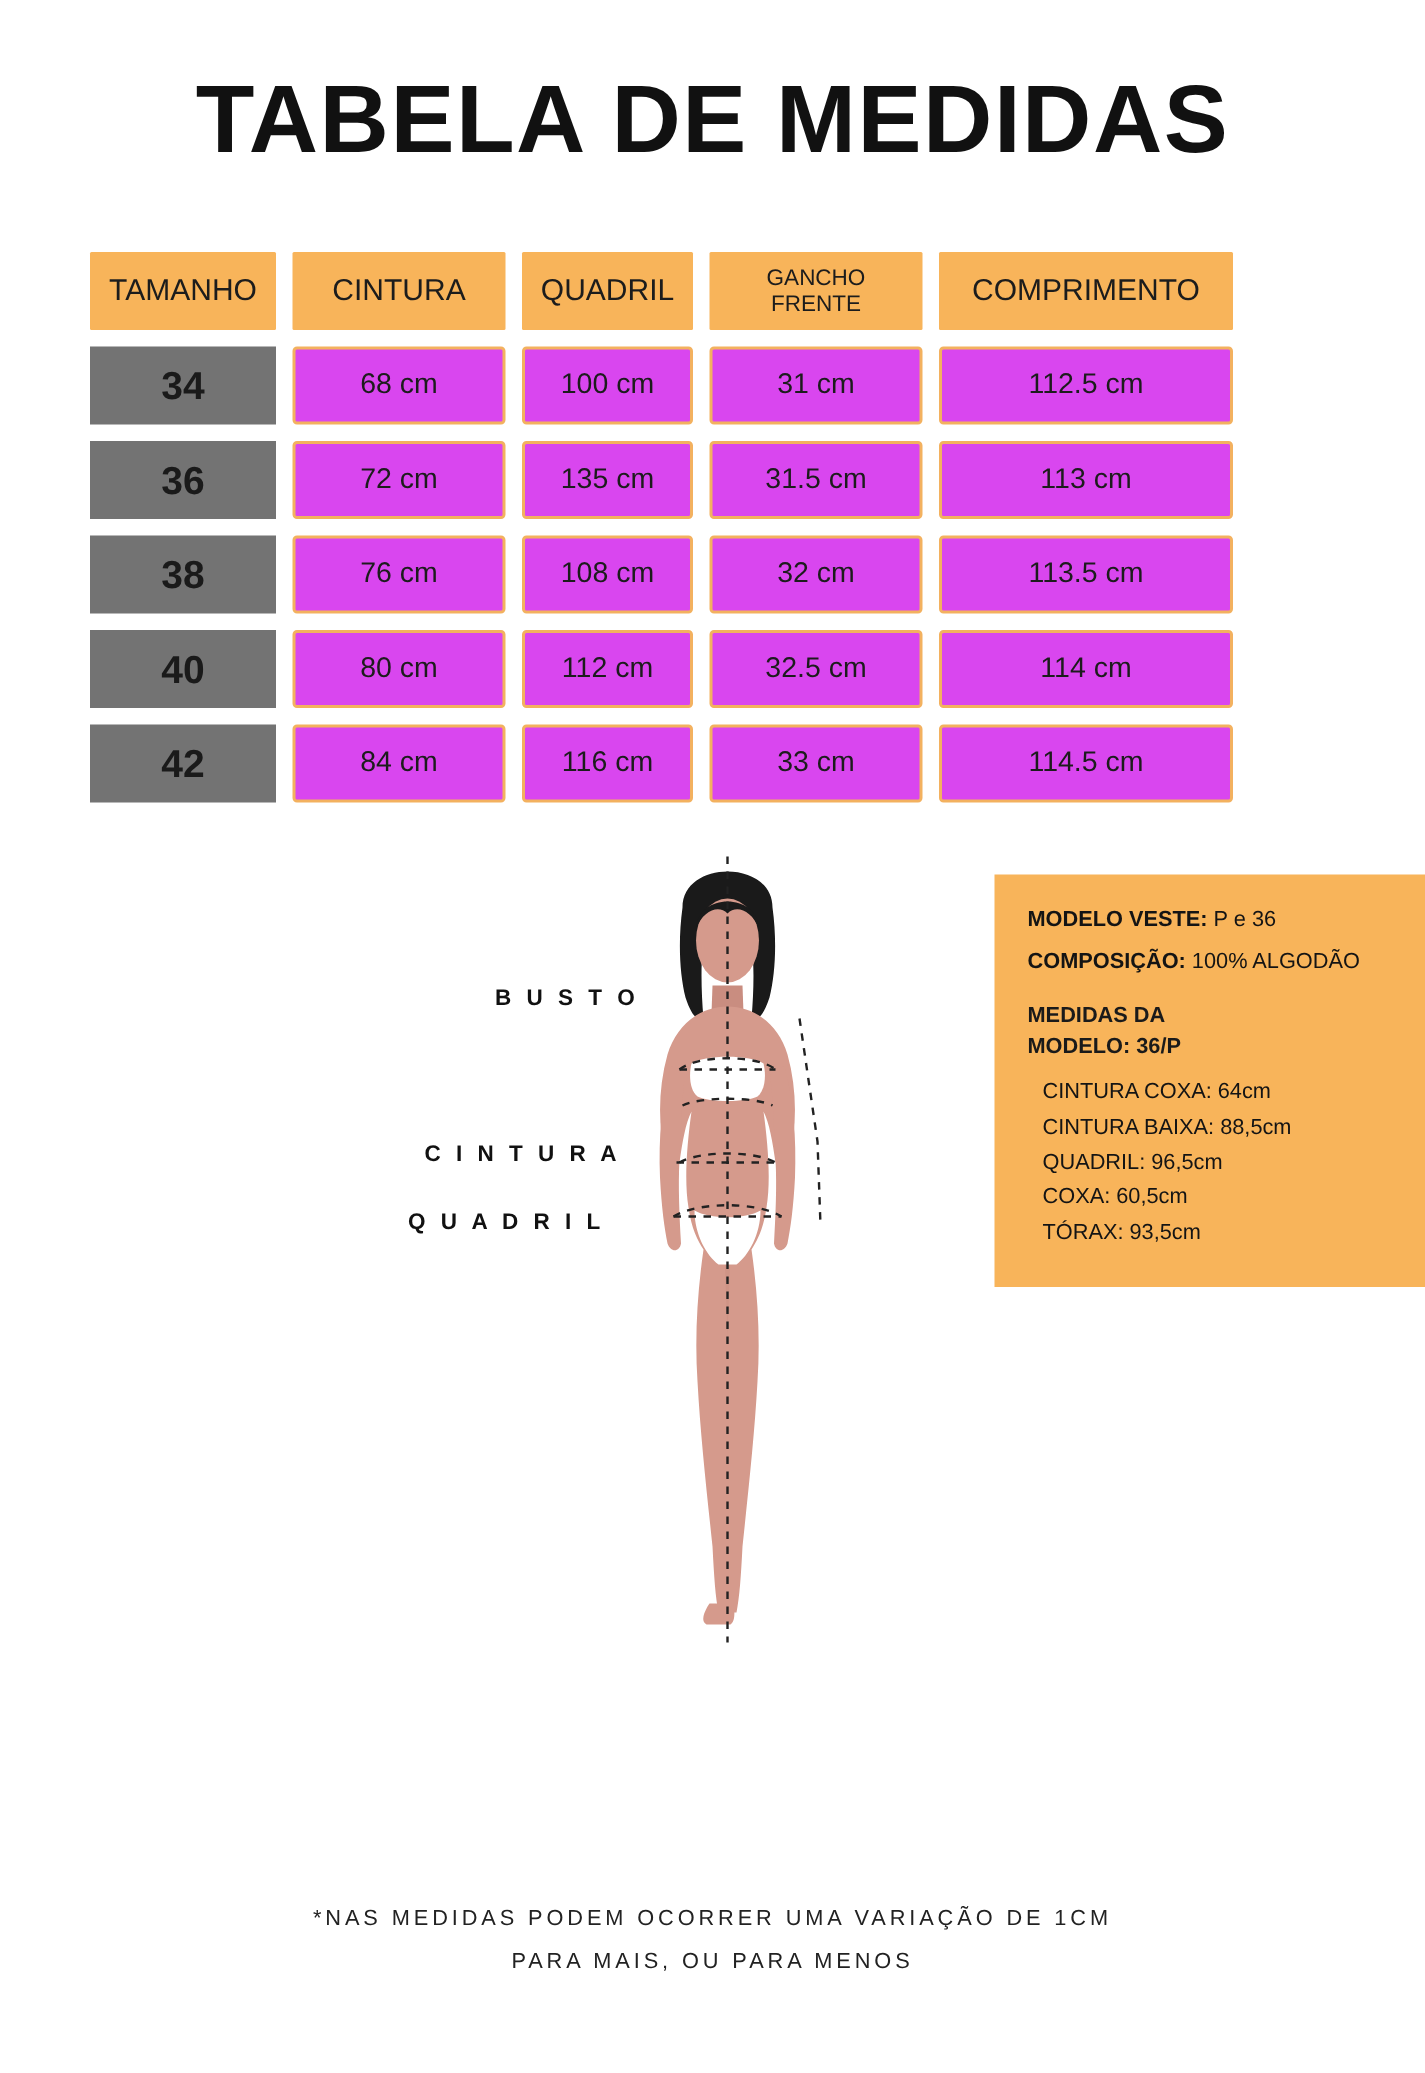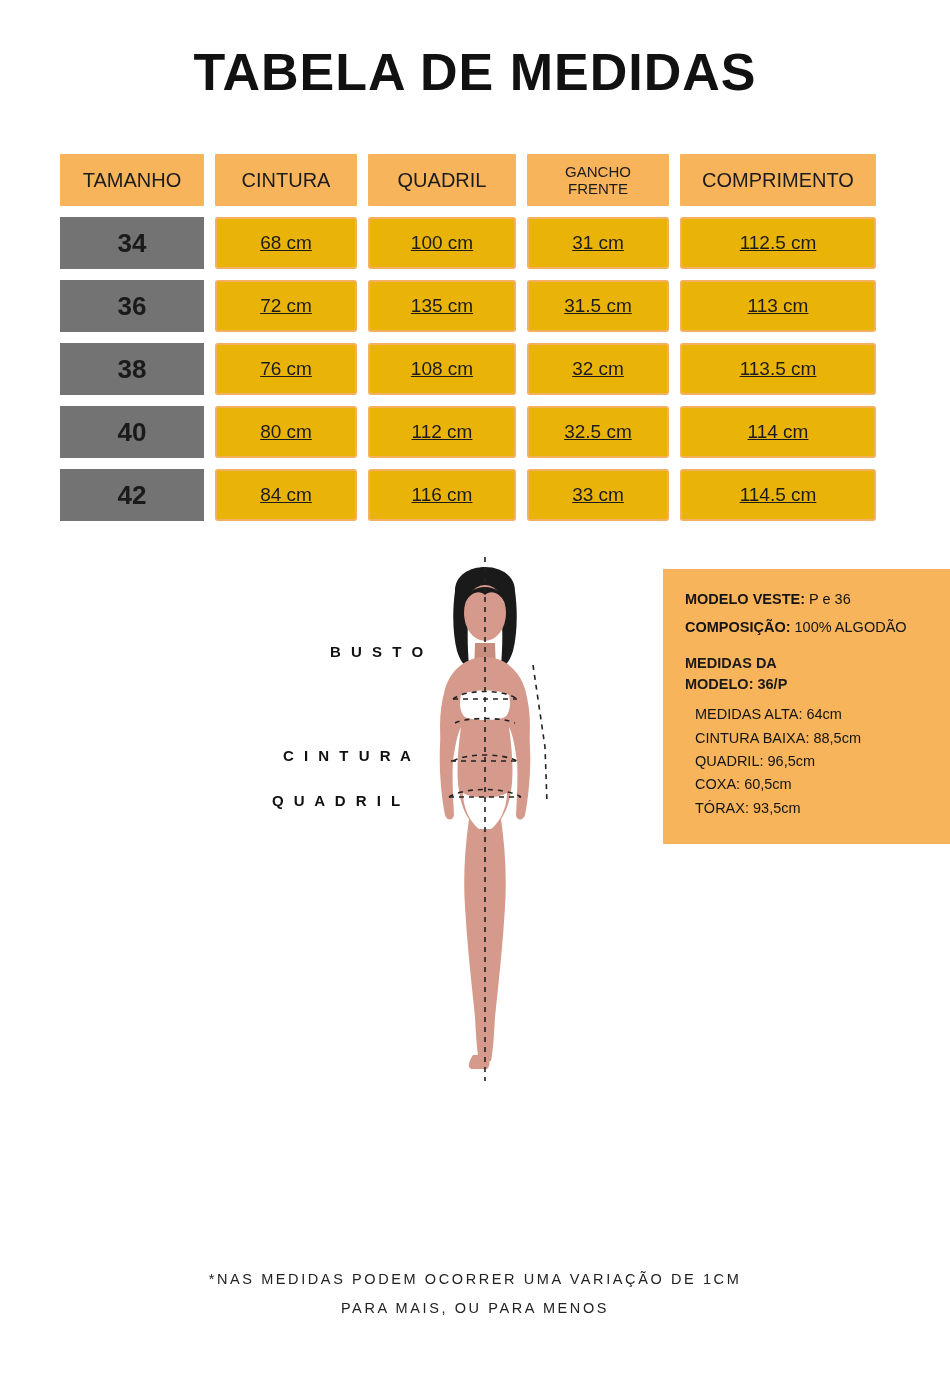--- a/index.html
+++ b/index.html
@@ -12,21 +12,21 @@
     height: 1382px;
     position: relative;
     font-family: "Liberation Sans", sans-serif;
     color: #1a1a1a;
     overflow: hidden;
   }
 
   
   .title {
     text-align: center;
-    font-size: 52px;
+    font-size: 64px;
     font-weight: bold;
     letter-spacing: 1px;
     margin: 42px 0 0 0;
     color: #111111;
   }
 
   
   .table-wrap {
     margin: 52px auto 0 auto;
     width: 830px;
@@ -39,23 +39,23 @@
   }
   .cell {
     display: flex;
     align-items: center;
     justify-content: center;
     text-align: center;
     font-size: 19px;
     height: 52px;
     line-height: 1.1;
   }
-  .c-size   { width: 144px; }
+  .c-size   { width: 124px; }
   .c-waist  { width: 142px; }
-  .c-hip    { width: 148px; }
+  .c-hip    { width: 114px; }
   .c-crotch { width: 142px; }
   .c-length { width: 196px; }
 
   .head .cell {
     background: #f8b45a;
     color: #1c1c1c;
     font-size: 20px;
     border-radius: 1px;
   }
   .head .cell.small {
@@ -63,25 +63,24 @@
     line-height: 1.15;
     flex-direction: column;
   }
   .body-row .cell.c-size {
     background: #737373;
     font-weight: bold;
     font-size: 26px;
   }
   .body-row .cell.val {
     border: 2px solid #f3b15f;
-    background: #eab308;
+    background: #d946ef;
     border-radius: 3px;
     font-size: 19px;
     color: #1c1c1c;
-    text-decoration: underline;
   }
 
   
   .middle {
     position: relative;
     margin-top: 26px;
     height: 560px;
   }
 
   
@@ -287,21 +286,21 @@
       <b>MODELO VESTE:</b><span> P e 36</span>
     </div>
     <div class="line">
       <b>COMPOSIÇÃO:</b><span> 100% ALGODÃO</span>
     </div>
     <div class="sub-title">
       <div>MEDIDAS DA</div>
       <div>MODELO: 36/P</div>
     </div>
     <ul>
-      <li>MEDIDAS ALTA: 64cm</li>
+      <li>CINTURA COXA: 64cm</li>
       <li>CINTURA BAIXA: 88,5cm</li>
       <li>QUADRIL: 96,5cm</li>
       <li>COXA: 60,5cm</li>
       <li>TÓRAX: 93,5cm</li>
     </ul>
   </div>
 
 </div>
 
 <div class="footer">

